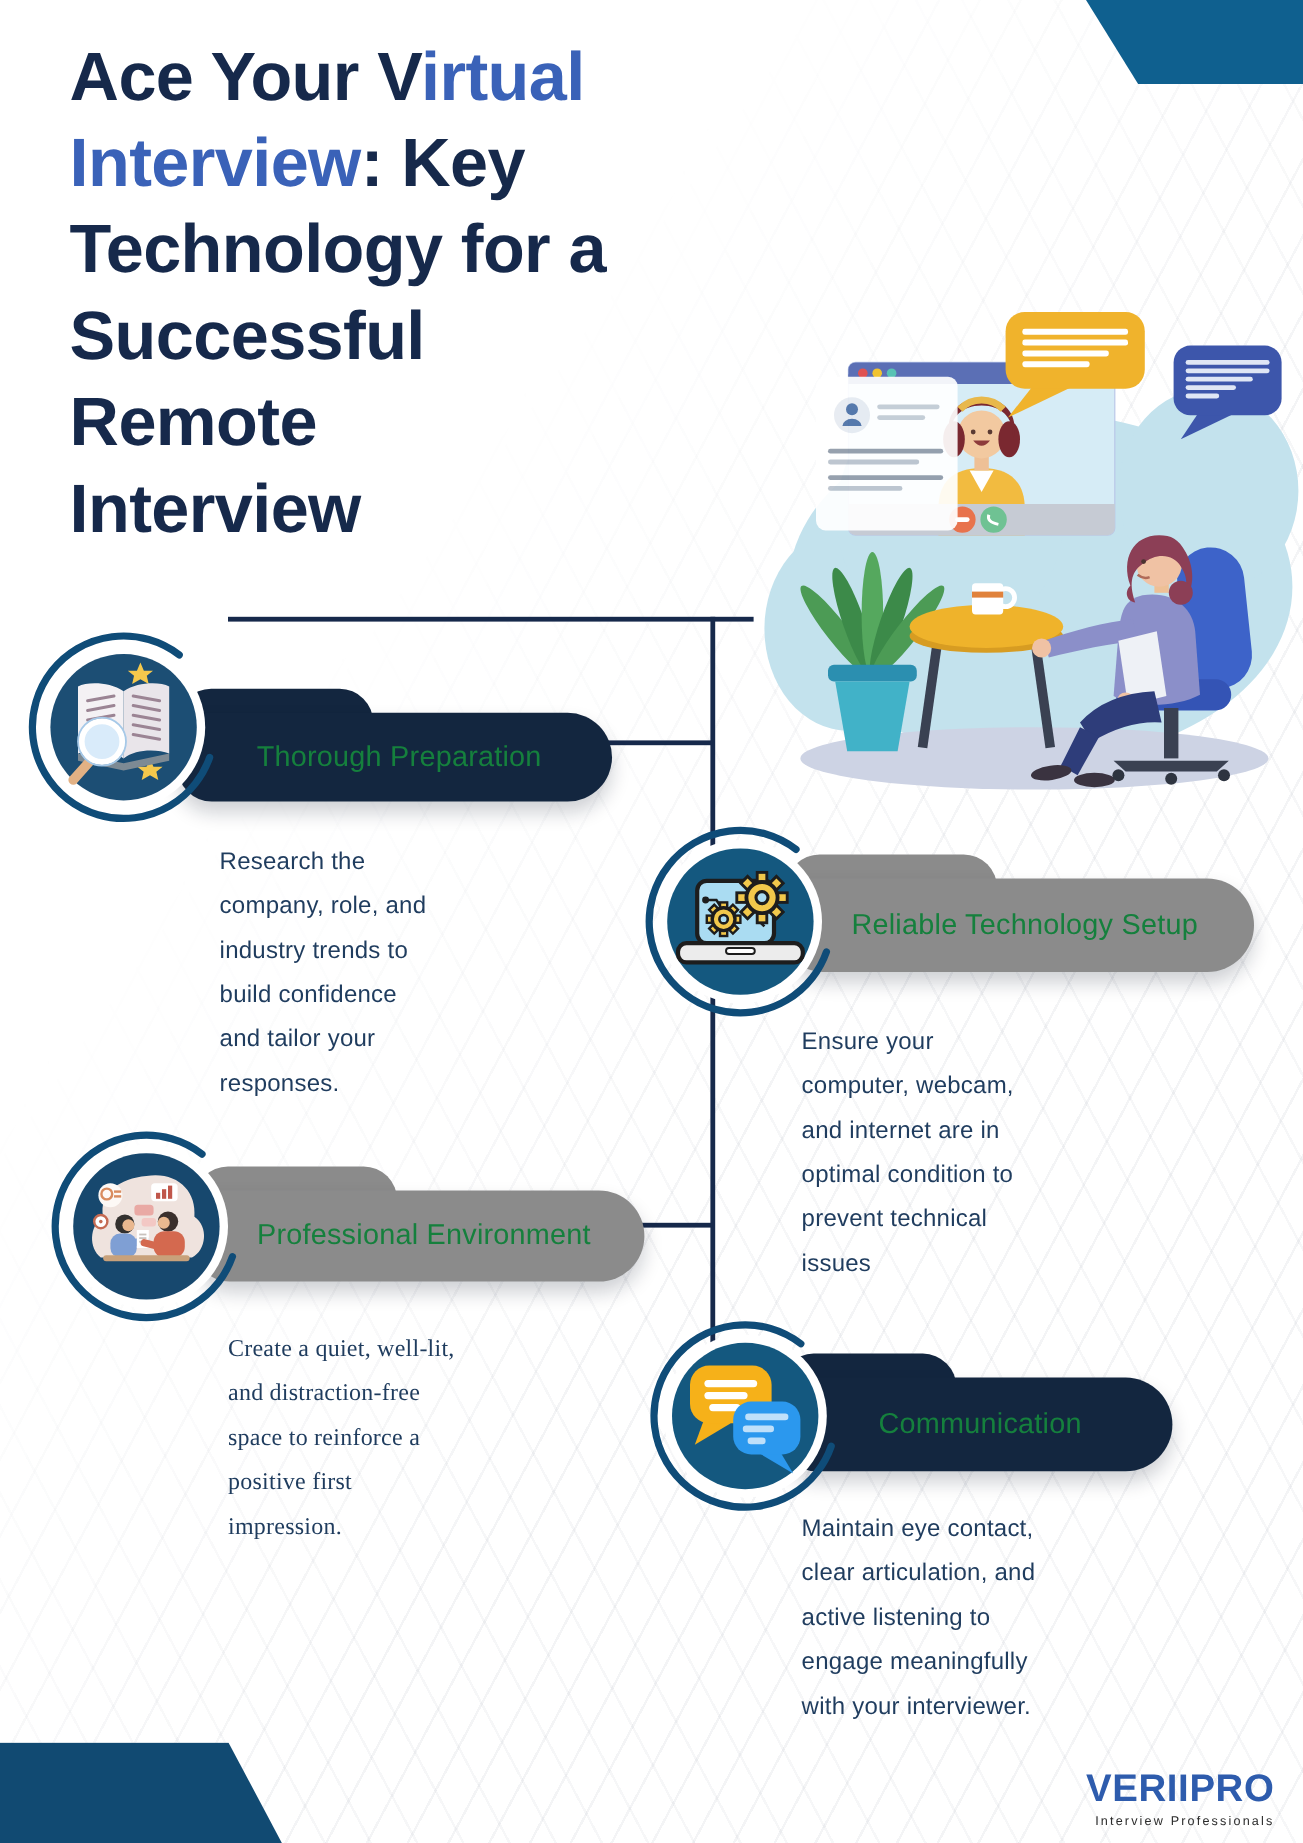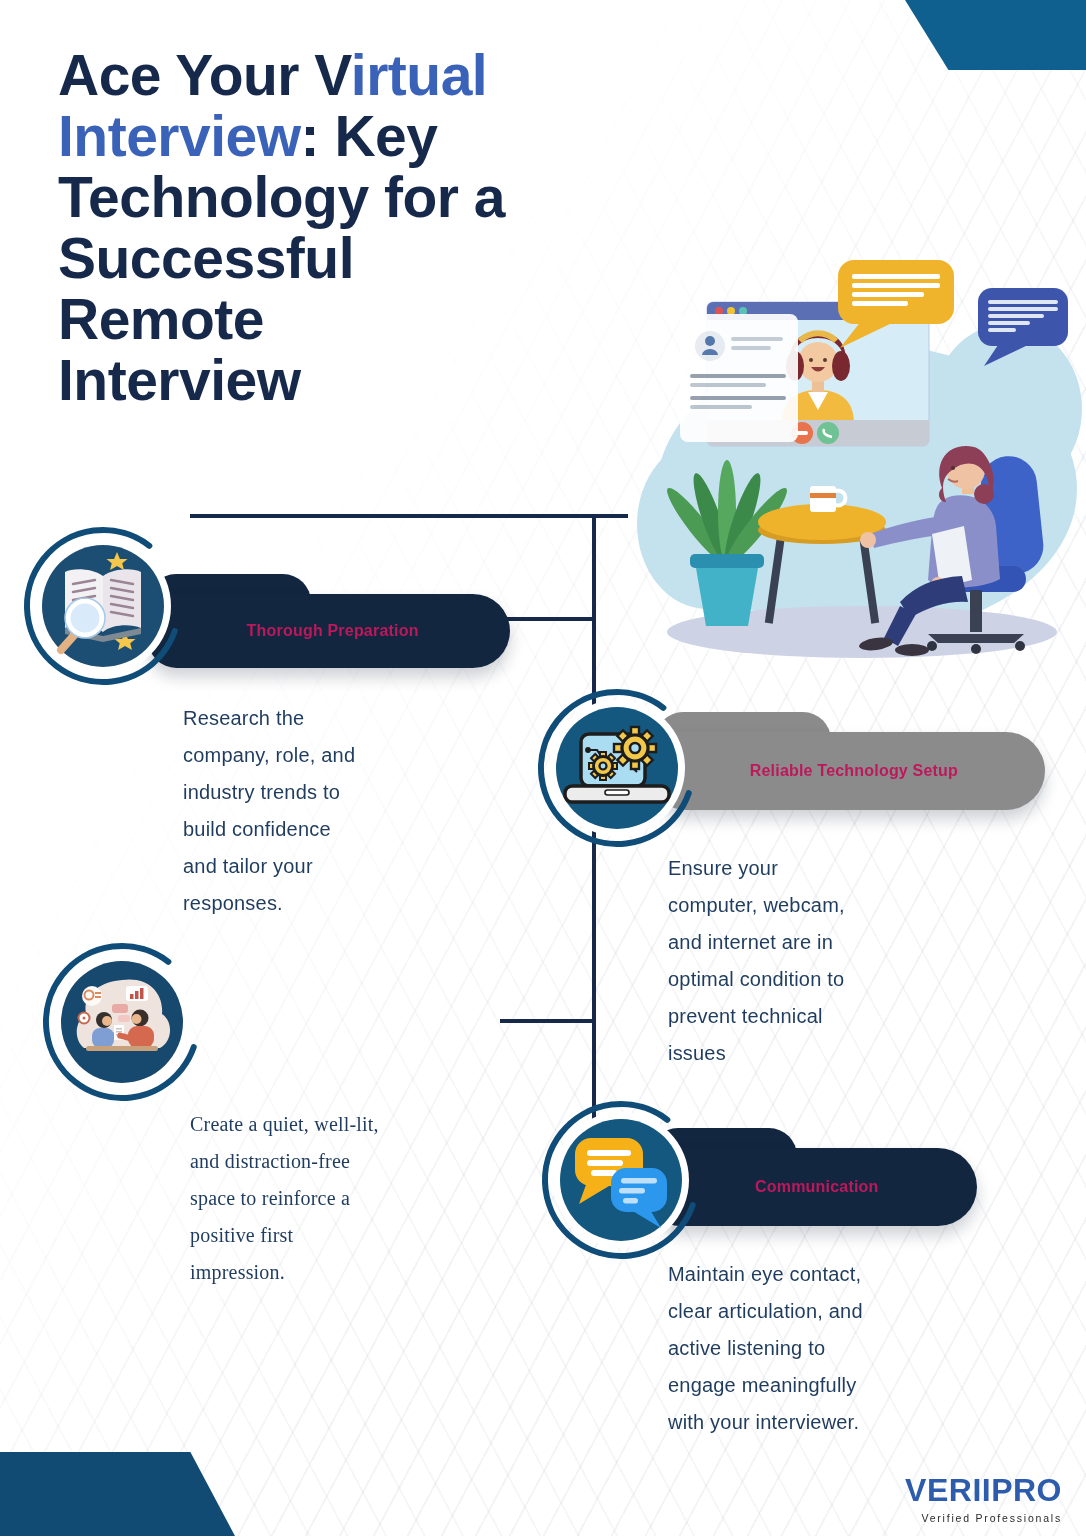--- a/index.html
+++ b/index.html
@@ -10,34 +10,34 @@
     background:
       repeating-linear-gradient(118deg, rgba(30,45,75,0.05) 0 2px, transparent 2px 30px),
       repeating-linear-gradient(62deg, rgba(30,45,75,0.04) 0 2px, transparent 2px 34px);
     -webkit-mask-image:linear-gradient(to bottom right, transparent 30%, #000 60%);
             mask-image:linear-gradient(to bottom right, transparent 30%, #000 60%);}
   .corner{position:absolute;z-index:4;}
   .corner.tr{top:0;right:0;width:181px;height:70px;background:#0f608f;
     clip-path:polygon(0 0,100% 0,100% 100%,24% 100%);}
   .corner.bl{bottom:0;left:0;width:235px;height:84px;background:#114a72;
     clip-path:polygon(0 0,81% 0,100% 100%,0 100%);}
-  .title{position:absolute;left:58px;top:45px;width:640px;z-index:2;
-    font-size:57px;line-height:61px;font-weight:800;letter-spacing:-.5px;
+  .title{position:absolute;left:58px;top:28px;width:640px;z-index:2;
+    font-size:57px;line-height:72px;font-weight:800;letter-spacing:-.5px;
     color:#16294b;white-space:pre-line;}
   .title .accent{color:#3a62b8;}
   .connector{position:absolute;background:#16294b;z-index:1;}
   .pill{position:absolute;z-index:2;}
   .pill .tab{position:absolute;left:0;top:0;width:45%;height:58%;border-radius:28px 28px 0 0;}
   .pill .bodyshape{position:absolute;left:0;top:20px;right:0;bottom:0;
     border-radius:0 39px 39px 30px;box-shadow:0 9px 16px rgba(10,20,40,.20);}
   .pill.navy .tab,.pill.navy .bodyshape{background:#13263f;}
   .pill.gray .tab,.pill.gray .bodyshape{background:#8b8b8b;}
   .pill .label{position:absolute;left:4%;right:2%;top:20px;bottom:0;
     display:flex;align-items:center;justify-content:center;
-    color:#be185d;font-weight:bold;font-size:16px;letter-spacing:.2px;white-space:nowrap;}
+    color:#15803d;font-weight:normal;font-size:24px;letter-spacing:.2px;white-space:nowrap;}
   .badge{position:absolute;width:170px;height:170px;z-index:3;}
   .body-text{position:absolute;z-index:2;font-size:20px;line-height:37px;
     color:#1f3c5e;letter-spacing:.2px;white-space:pre-line;}
   .illustration{position:absolute;left:632px;top:234px;width:452px;height:428px;z-index:1;}
   .logo{position:absolute;right:24px;top:1472px;z-index:4;text-align:right;}
   .logo .name{font-size:32px;font-weight:bold;letter-spacing:.5px;color:#2e5cad;}
   .logo .tagline{font-size:10.5px;letter-spacing:1.8px;color:#2b2b2b;margin-top:3px;}
 </style>
 </head>
 <body>
@@ -258,20 +258,25 @@
       <rect x="48" y="82" width="24" height="5" rx="2.5" fill="#ffffff" stroke="#1d1d1d" stroke-width="1.6"></rect>
     </g>
   </svg>
   <div class="body-text" style="left:668px;top:850px;">Ensure your
 computer, webcam,
 and internet are in
 optimal condition to
 prevent technical
 issues</div>
 
+  <div class="pill gray" style="left:162px;top:972px;width:375px;height:96px;">
+    <div class="tab"></div>
+    <div class="bodyshape"></div>
+    <div class="label">Professional Environment</div>
+  </div>
   <svg class="badge" style="left:37px;top:937px;" viewBox="0 0 170 170">
     <circle cx="85" cy="85" r="76" fill="none" stroke="#0f4c78" stroke-width="6" stroke-dasharray="357 95" transform="rotate(38 85 85)" stroke-linecap="round"></circle>
     <circle cx="85" cy="85" r="68" fill="#ffffff"></circle>
     <circle cx="85" cy="85" r="61" fill="#17486e"></circle>
     <g transform="translate(25,25)">
       <path d="M60,18 C85,14 102,30 100,52 C112,60 110,80 98,86 L22,86 C12,78 12,60 24,52 C20,32 38,20 60,18 Z" fill="#efe3de"></path>
       <circle cx="30" cy="34" r="10" fill="#fdf9f6"></circle>
       <circle cx="27" cy="33" r="4.5" fill="none" stroke="#d98c5f" stroke-width="2"></circle>
       <rect x="33" y="30" width="6" height="2" fill="#d98c5f"></rect>
         <rect x="33" y="34" width="6" height="2" fill="#d98c5f"></rect>
@@ -327,16 +332,16 @@
     </g>
   </svg>
   <div class="body-text" style="left:668px;top:1256px;">Maintain eye contact,
 clear articulation, and
 active listening to
 engage meaningfully
 with your interviewer.</div>
 
   <div class="logo">
     <div class="name">VERIIPRO</div>
-    <div class="tagline">Verified Professionals</div>
+    <div class="tagline">Interview Professionals</div>
   </div>
 
 </div>
 
 </body></html>

